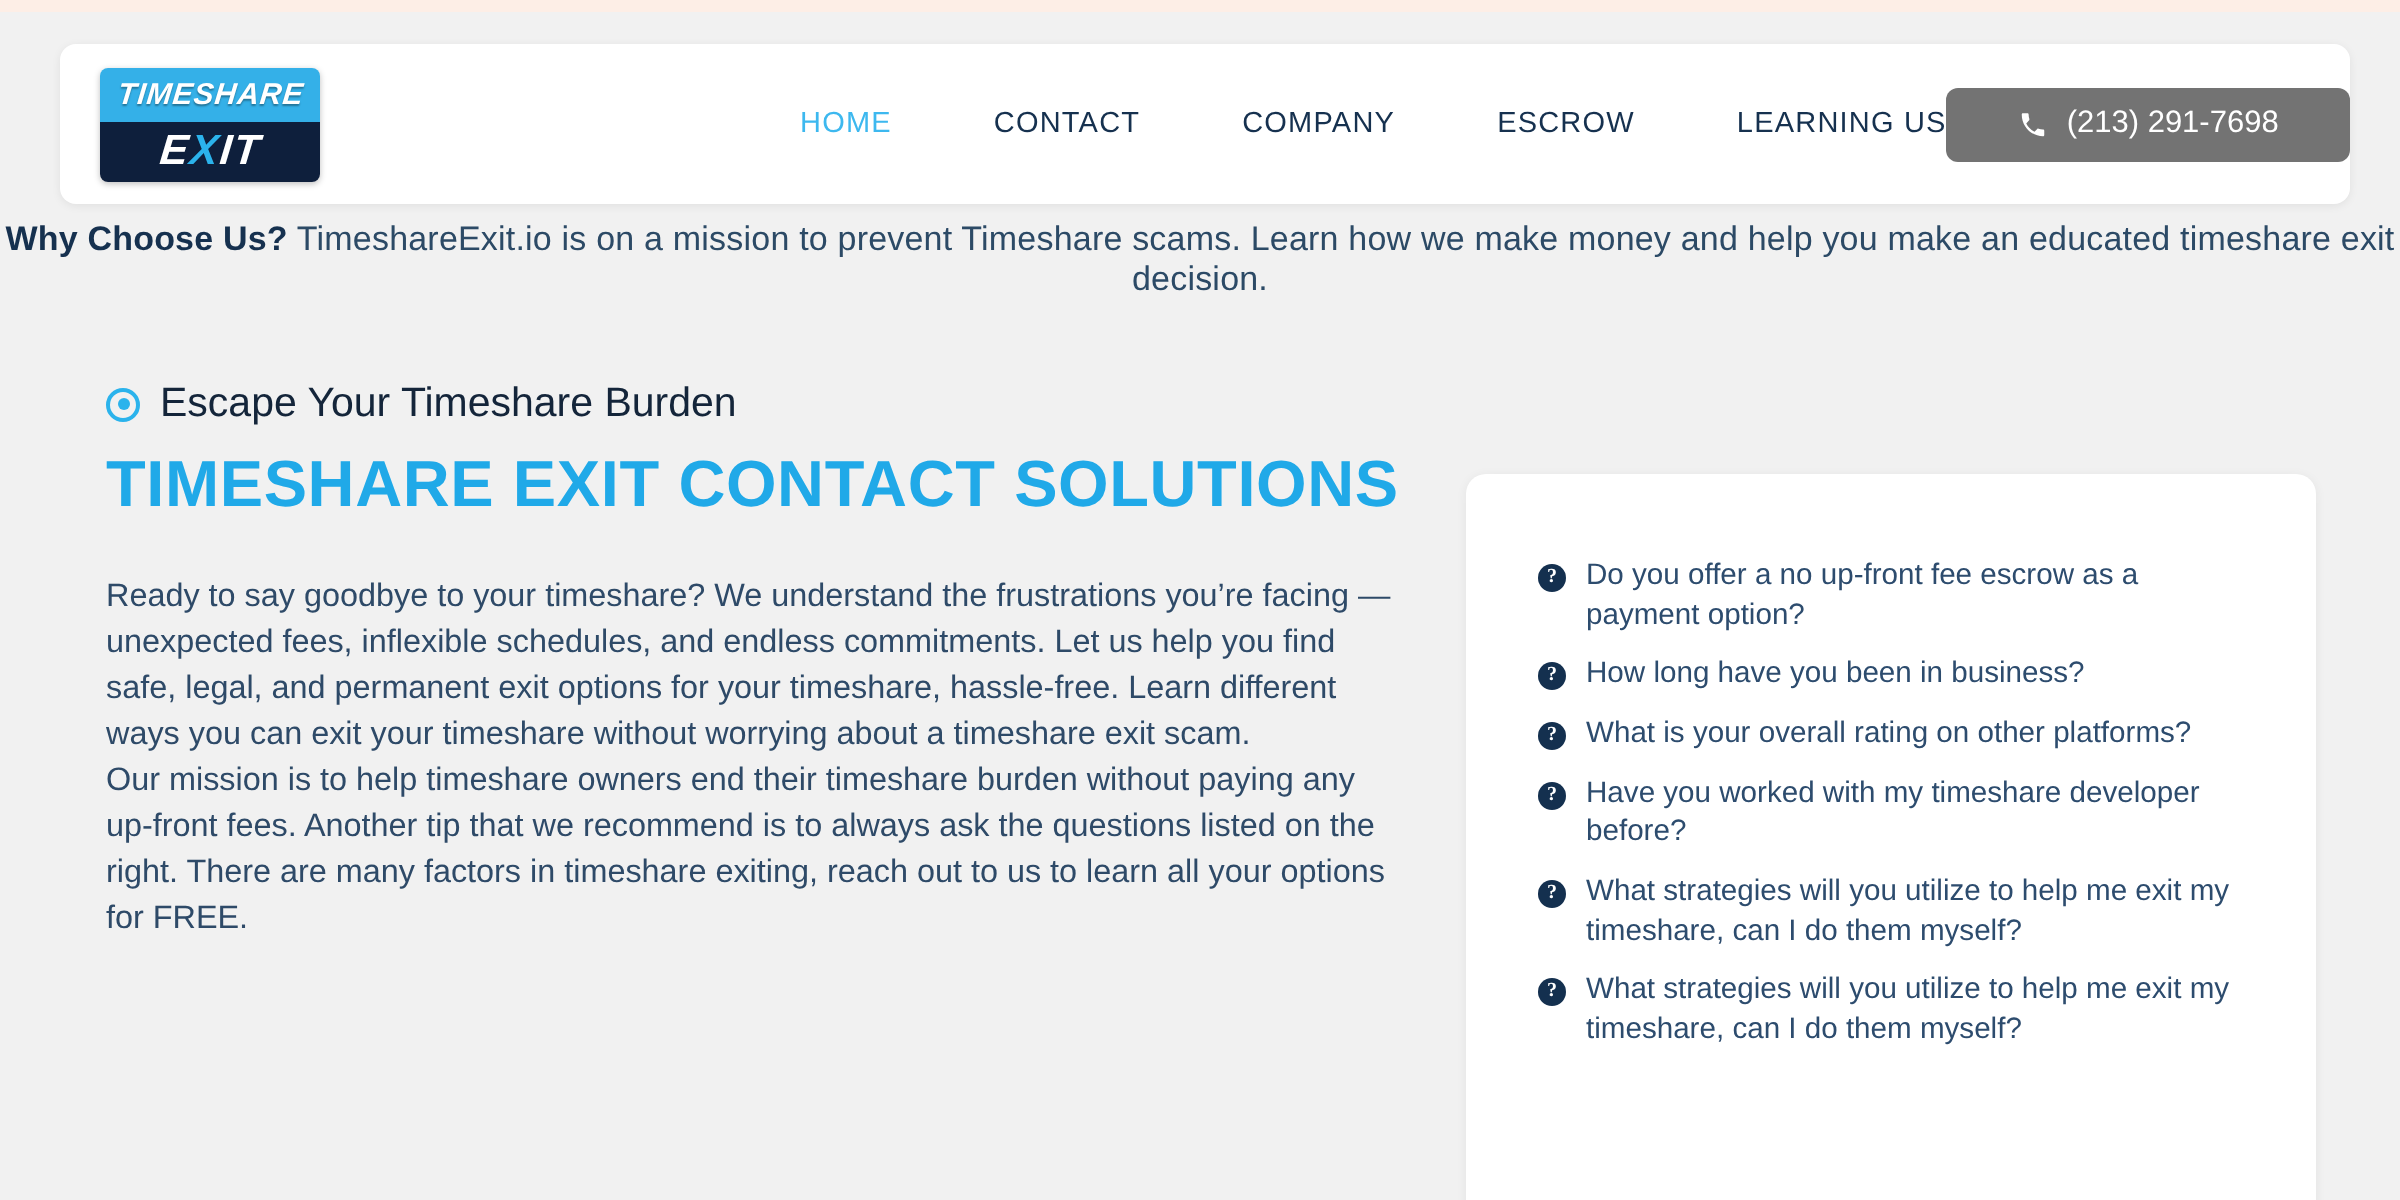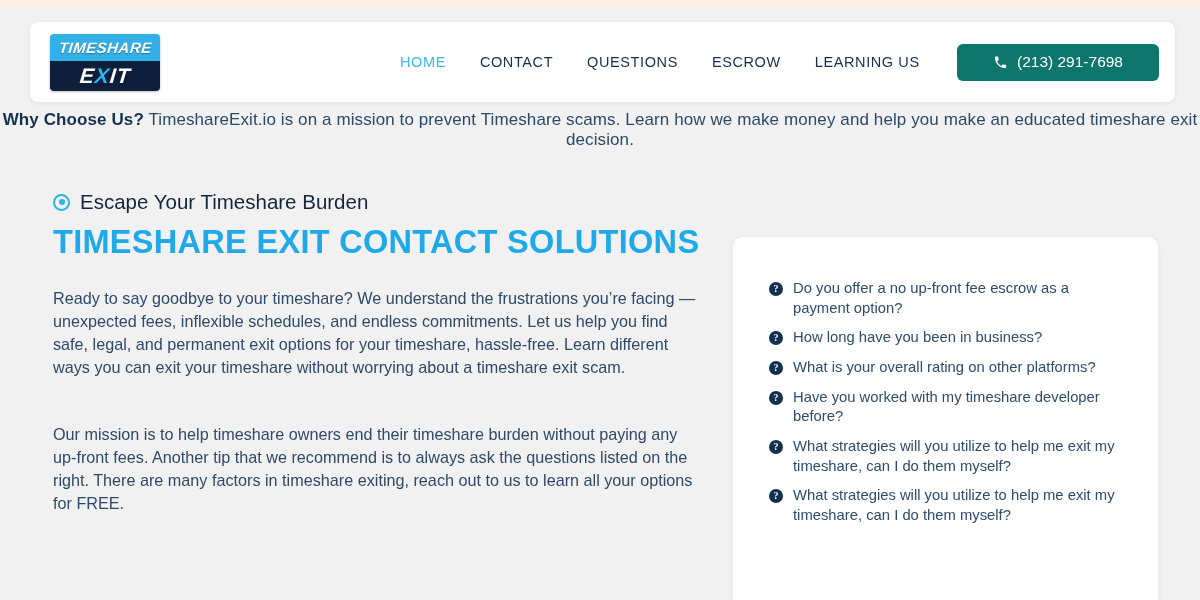--- a/index.html
+++ b/index.html
@@ -80,37 +80,37 @@
     letter-spacing: 1px;
     font-style: italic;
     transform: skewX(-6deg);
     line-height: 1;
   }
   .logo-bottom .x-accent { color: #2bb3ec; }
 
   .nav {
     display: flex;
     align-items: center;
-    gap: 34px;
+    gap: 51px;
     margin-left: 240px;
   }
   .nav-item {
     font-size: 14.5px;
     letter-spacing: 0.6px;
     color: #16314f;
     text-decoration: none;
     white-space: nowrap;
     cursor: pointer;
   }
   .nav-item.active { color: #3db8ef; }
 
   .phone-btn {
     margin-left: auto;
     margin-right: 16px;
-    background: #0f766e;
+    background: #737373;
     color: #ffffff;
     border: none;
     border-radius: 6px;
     height: 37px;
     padding: 0 36px;
     display: flex;
     align-items: center;
     gap: 9px;
     font-size: 15.5px;
     font-family: "Liberation Sans", sans-serif;
@@ -170,21 +170,21 @@
     color: #20a9e8;
     letter-spacing: 0.3px;
     line-height: 1.23;
     margin-bottom: 24px;
   }
   .hero-para {
     font-size: 16.2px;
     line-height: 1.42;
     color: #2e4a68;
   }
-  .hero-para + .hero-para { margin-top: 44px; }
+  .hero-para + .hero-para { }
 
   
   .questions-card {
     position: absolute;
     top: 237px;
     left: 733px;
     width: 425px;
     height: 420px;
     background: #ffffff;
     border-radius: 10px;
@@ -237,21 +237,21 @@
       <span>TIMESHARE</span>
     </div>
     <div class="logo-bottom">
       <span><span>E</span><span class="x-accent">X</span><span>IT</span></span>
     </div>
   </div>
 
   <nav class="nav">
     <a class="nav-item active" href="#">HOME</a>
     <a class="nav-item" href="#">CONTACT</a>
-    <a class="nav-item" href="#">QUESTIONS</a>
+    <a class="nav-item" href="#">COMPANY</a>
     <a class="nav-item" href="#">ESCROW</a>
     <a class="nav-item" href="#">LEARNING US</a>
   </nav>
 
   <button class="phone-btn">
     <svg width="15" height="15" viewBox="0 0 24 24">
       <path fill="#ffffff" d="M6.6 10.8c1.4 2.8 3.8 5.1 6.6 6.6l2.2-2.2c.3-.3.7-.4 1-.2 1.1.4 2.4.6 3.6.6.6 0 1 .4 1 1V20c0 .6-.4 1-1 1C10.8 21 3 13.2 3 3.5c0-.6.4-1 1-1h3.5c.6 0 1 .4 1 1 0 1.3.2 2.5.6 3.6.1.3 0 .7-.2 1l-2.3 2.7z"></path>
     </svg>
     <span>(213) 291-7698</span>
   </button>

